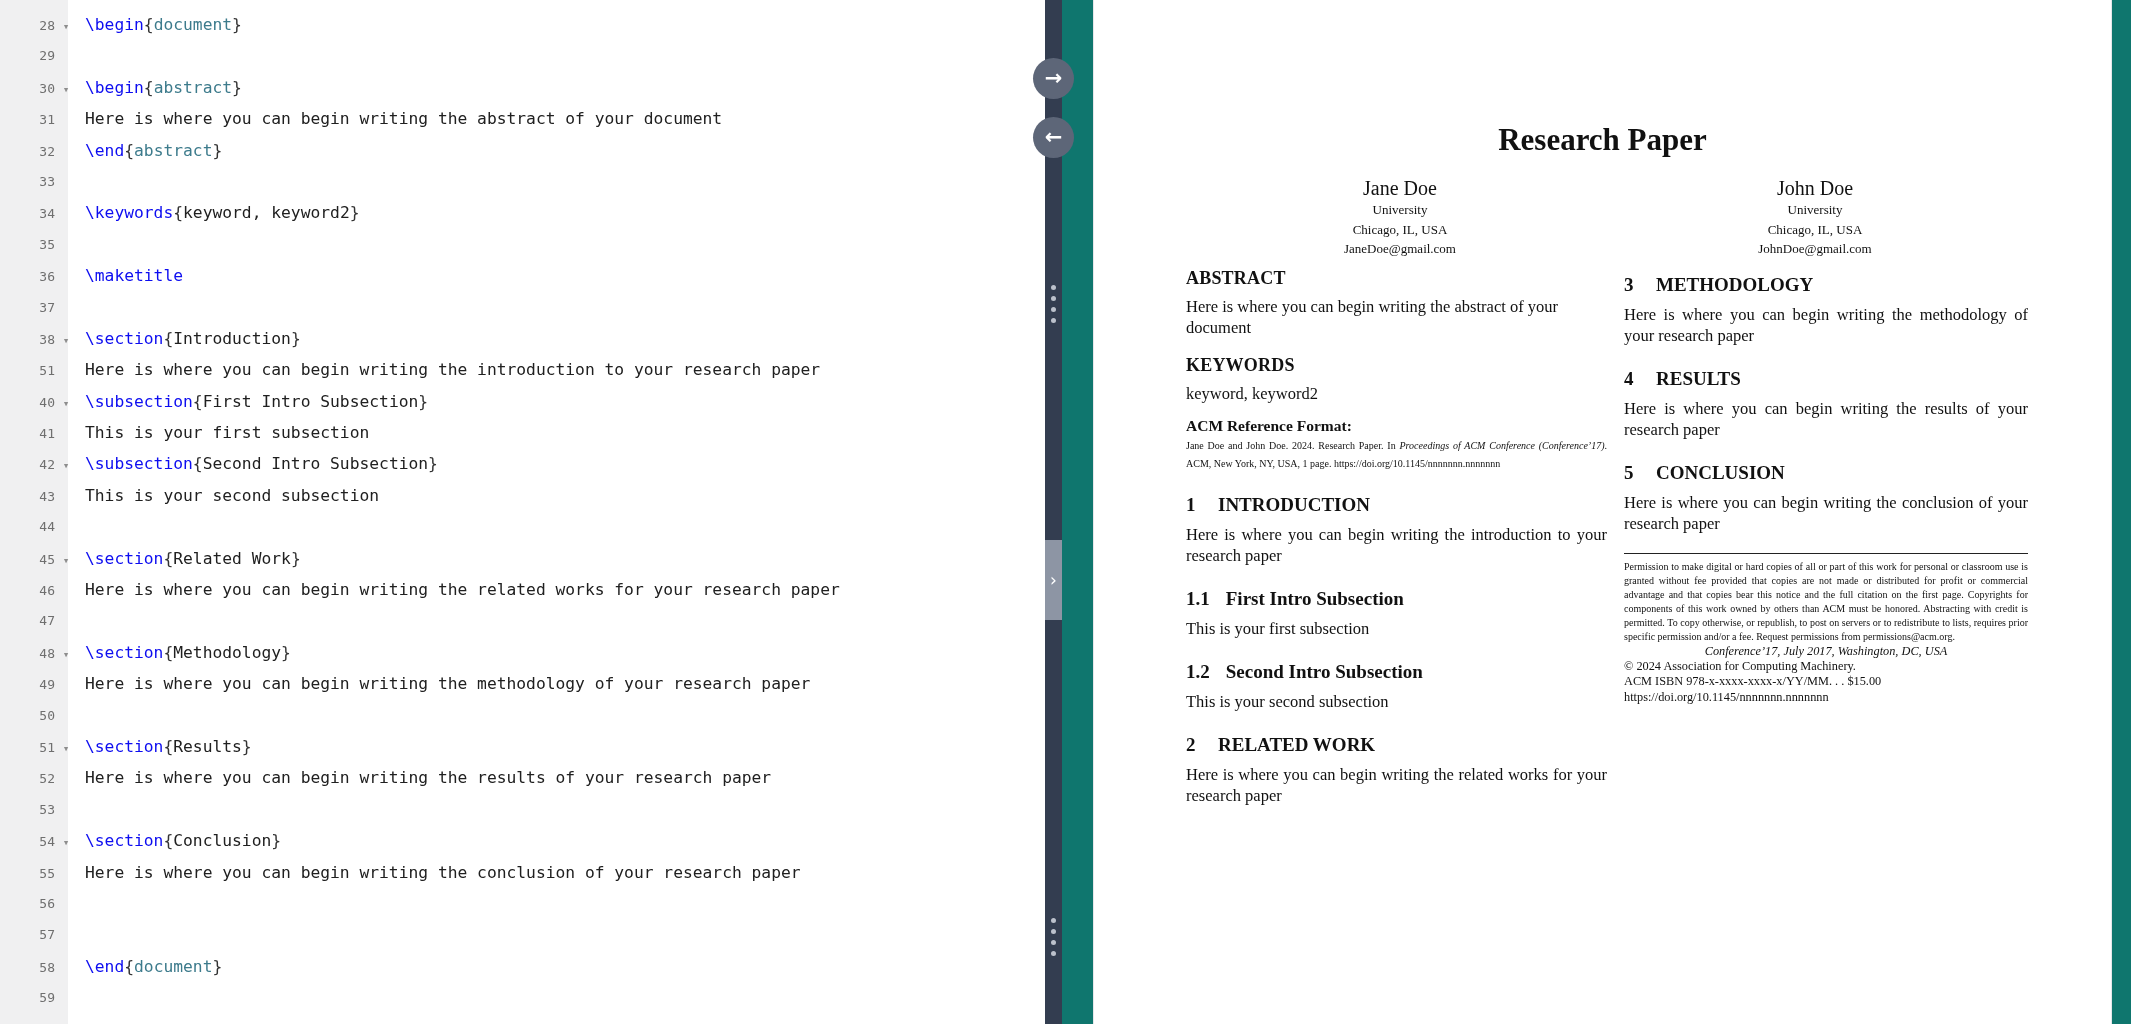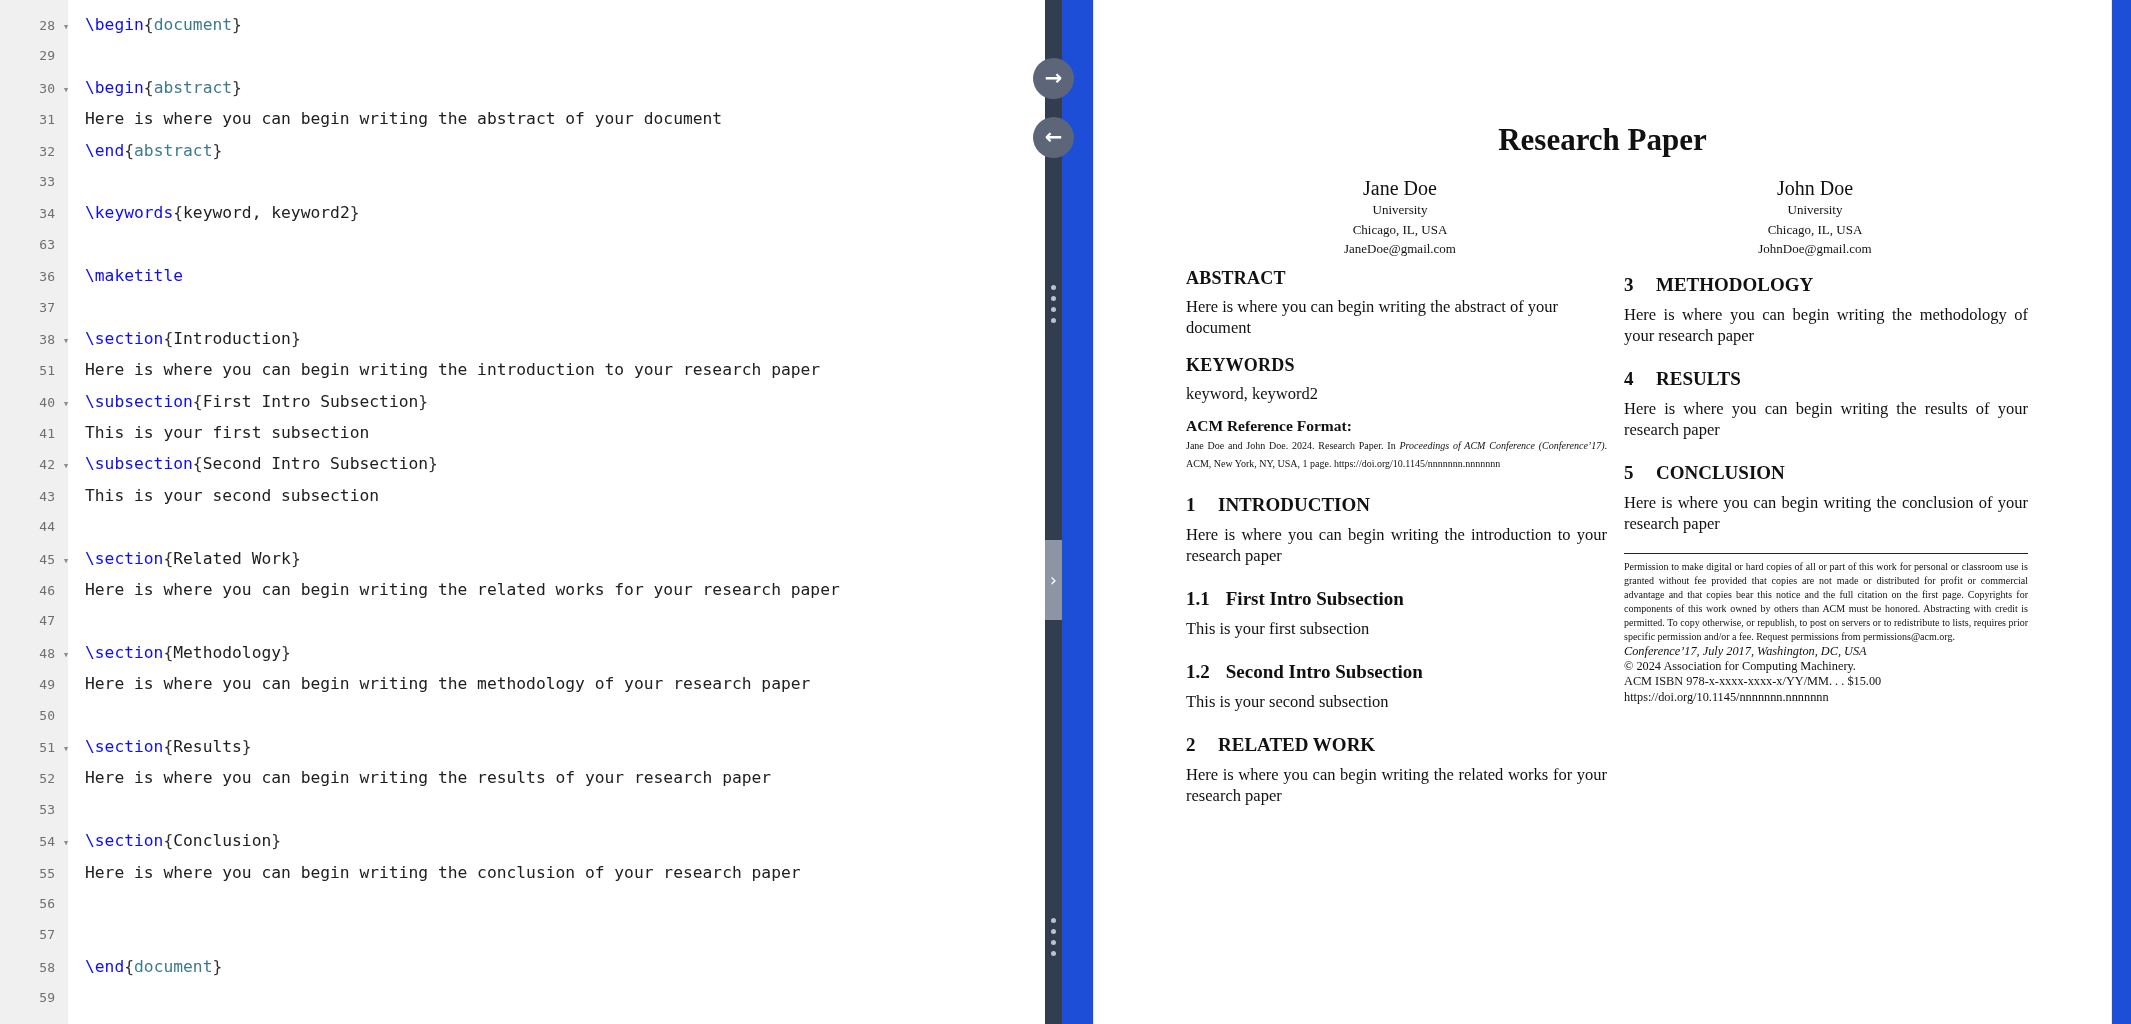--- a/index.html
+++ b/index.html
@@ -37,21 +37,21 @@
                     margin-bottom:6px; }
   .dots-top    { top:285px; }
   .dots-bottom { top:918px; }
   .collapse-handle { position:absolute; left:1045px; top:540px; width:17px; height:80px;
                      background:#8d95a4; color:#ffffff; text-align:center; cursor:pointer;
                      font-size:17px; line-height:80px; z-index:4;
                      font-family:"DejaVu Sans", sans-serif; }
 
   
   .pdf-pane { position:absolute; left:1062px; top:0; width:1069px; height:1024px;
-              background:#1d4ed8; overflow:hidden; }
+              background:#0f766e; overflow:hidden; }
   .pdf-page { position:absolute; left:31px; top:0; width:1019px; height:1024px;
               background:#ffffff; border-left:1px solid #e6e6e9; border-right:1px solid #e6e6e9;
               font-family:"Liberation Serif", serif; color:#111111; }
 
   .paper-title { position:absolute; left:0; top:122px; width:100%; text-align:center;
                  font-size:31px; font-weight:bold; }
   .author-block { position:absolute; top:176px; width:320px; text-align:center; }
   .author-jane { left:146px; } .author-john { left:561px; }
   .author-name  { font-size:20px; line-height:24px; }
   .author-line  { font-size:13px; line-height:19.5px; }
@@ -69,36 +69,36 @@
   .ref-p .it { font-style:italic; }
 
   .num-h  { font-size:19px; font-weight:bold; margin:22px 0 8px 0; }
   .num-h .sec-num { display:inline-block; min-width:16px; margin-right:16px; }
   .num-h.first { margin-top:6px; }
 
   .footnote { margin-top:19px; }
   .footnote-rule { border:none; border-top:1.5px solid #222222; margin:0 0 6px 0; width:100%; }
   .fn-p    { font-size:10px; line-height:14px; text-align:justify; }
   .fn-line { font-size:12.3px; line-height:15.2px; }
-  .fn-venue { font-style:italic; }
+  .fn-venue { font-style:italic;text-align:center; }
 </style>
 </head>
 <body>
 
 <div class="editor-pane">
   <div class="gutter-bg"></div>
   <div class="code-lines" id="code-lines">
       <div class="code-line"><span class="ln">28</span><span class="fold">▾</span><span class="lc"><span class="tk-cmd">\begin</span><span class="tk-br">{</span><span class="tk-env">document</span><span class="tk-br">}</span></span></div>
       <div class="code-line"><span class="ln">29</span><span class="fold"></span><span class="lc"></span></div>
       <div class="code-line"><span class="ln">30</span><span class="fold">▾</span><span class="lc"><span class="tk-cmd">\begin</span><span class="tk-br">{</span><span class="tk-env">abstract</span><span class="tk-br">}</span></span></div>
       <div class="code-line"><span class="ln">31</span><span class="fold"></span><span class="lc"><span class="tk-txt">Here is where you can begin writing the abstract of your document</span></span></div>
       <div class="code-line"><span class="ln">32</span><span class="fold"></span><span class="lc"><span class="tk-cmd">\end</span><span class="tk-br">{</span><span class="tk-env">abstract</span><span class="tk-br">}</span></span></div>
       <div class="code-line"><span class="ln">33</span><span class="fold"></span><span class="lc"></span></div>
       <div class="code-line"><span class="ln">34</span><span class="fold"></span><span class="lc"><span class="tk-cmd">\keywords</span><span class="tk-br">{</span><span class="tk-txt">keyword, keyword2</span><span class="tk-br">}</span></span></div>
-      <div class="code-line"><span class="ln">63</span><span class="fold"></span><span class="lc"></span></div>
+      <div class="code-line"><span class="ln">35</span><span class="fold"></span><span class="lc"></span></div>
       <div class="code-line"><span class="ln">36</span><span class="fold"></span><span class="lc"><span class="tk-cmd">\maketitle</span></span></div>
       <div class="code-line"><span class="ln">37</span><span class="fold"></span><span class="lc"></span></div>
       <div class="code-line"><span class="ln">38</span><span class="fold">▾</span><span class="lc"><span class="tk-cmd">\section</span><span class="tk-br">{</span><span class="tk-txt">Introduction</span><span class="tk-br">}</span></span></div>
       <div class="code-line"><span class="ln">51</span><span class="fold"></span><span class="lc"><span class="tk-txt">Here is where you can begin writing the introduction to your research paper</span></span></div>
       <div class="code-line"><span class="ln">40</span><span class="fold">▾</span><span class="lc"><span class="tk-cmd">\subsection</span><span class="tk-br">{</span><span class="tk-txt">First Intro Subsection</span><span class="tk-br">}</span></span></div>
       <div class="code-line"><span class="ln">41</span><span class="fold"></span><span class="lc"><span class="tk-txt">This is your first subsection</span></span></div>
       <div class="code-line"><span class="ln">42</span><span class="fold">▾</span><span class="lc"><span class="tk-cmd">\subsection</span><span class="tk-br">{</span><span class="tk-txt">Second Intro Subsection</span><span class="tk-br">}</span></span></div>
       <div class="code-line"><span class="ln">43</span><span class="fold"></span><span class="lc"><span class="tk-txt">This is your second subsection</span></span></div>
       <div class="code-line"><span class="ln">44</span><span class="fold"></span><span class="lc"></span></div>
       <div class="code-line"><span class="ln">45</span><span class="fold">▾</span><span class="lc"><span class="tk-cmd">\section</span><span class="tk-br">{</span><span class="tk-txt">Related Work</span><span class="tk-br">}</span></span></div>

